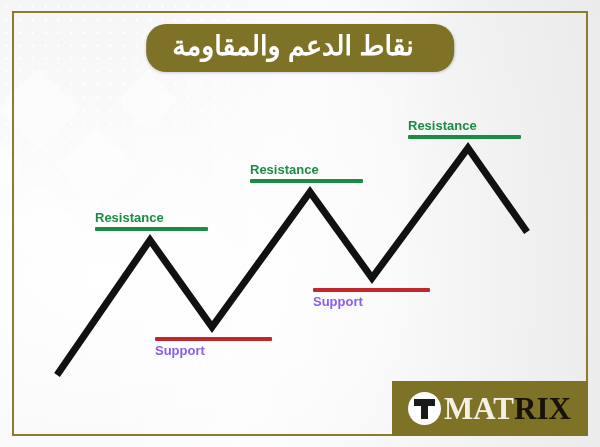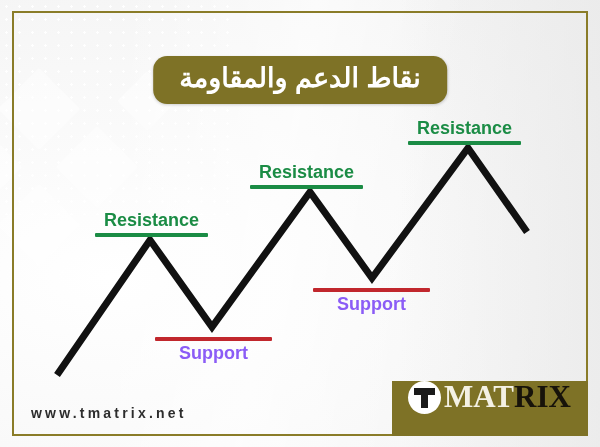--- a/index.html
+++ b/index.html
@@ -83,46 +83,45 @@
   }
 
   
   .title-pill {
     position: absolute;
     left: 50%;
     transform: translateX(-50%);
     top: 24px;
     background: #7e7226;
     color: #ffffff;
-    border-radius: 14px;
-    padding: 7px 26px 10px 26px;
+    border-radius: 20px;
+    padding: 7px 40px 10px 26px;
     font-size: 27px;
     font-weight: bold;
     line-height: 1.15;
     direction: rtl;
     white-space: nowrap;
     box-shadow: 0 1px 3px rgba(0,0,0,0.18);
     letter-spacing: 0px;
-    margin-top: 32px;
   }
 
   
   .chart-svg {
     position: absolute;
     left: 0;
     top: 0;
     width: 600px;
     height: 447px;
   }
 
   
   .level {
     position: absolute;
-    text-align: center;
-    font-size: 18px;
+    text-align: left;
+    font-size: 13px;
     font-weight: bold;
     white-space: nowrap;
   }
   .level .bar {
     display: block;
     height: 3.5px;
     border-radius: 1px;
   }
   .level.resistance { color: #1b8c45; }
   .level.resistance .bar { background: #1b8c45; margin-top: 2px; }
@@ -142,21 +141,21 @@
   }
 
   .logo-bar {
     position: absolute;
     right: 12px;
     bottom: 11px;
     width: 196px;
     height: 55px;
     background: #7e7226;
     display: flex;
-    align-items: flex-start;
+    align-items: center;
     padding-left: 16px;
     box-sizing: border-box;
   }
   .logo-mark {
     width: 33px;
     height: 33px;
     border-radius: 50%;
     background: #ffffff;
     position: relative;
     flex: 0 0 auto;
@@ -232,21 +231,20 @@
   <div class="level support" id="lvl-3" style="left: 313px; width: 117px; top: 288px;">
     <span class="bar" style="width: 117px;"></span>
     <span>Support</span>
   </div>
 
   <div class="level resistance" id="lvl-4" style="left: 408px; width: 113px; top: 118px;">
     <span>Resistance</span>
     <span class="bar" style="width: 113px;"></span>
   </div>
 
-  <div class="site-url">www.tmatrix.net</div>
 
   <div class="logo-bar">
     <div class="logo-mark">
       <span class="t-top"></span>
       <span class="t-stem"></span>
     </div>
     <div class="logo-text">
       <span class="seg-light">MAT</span><span class="seg-dark">RIX</span>
     </div>
   </div>

